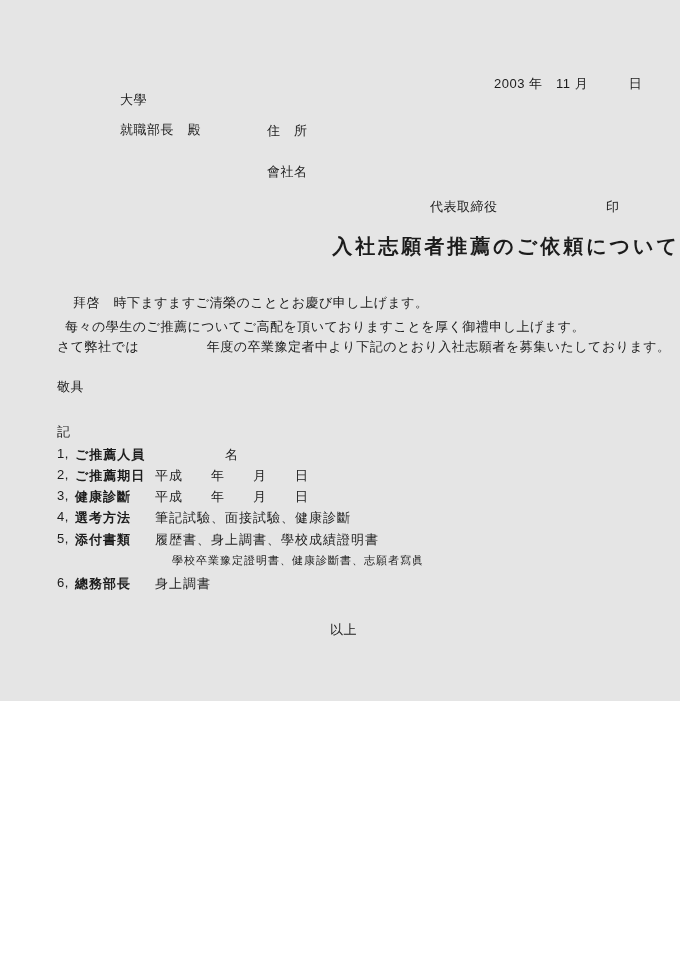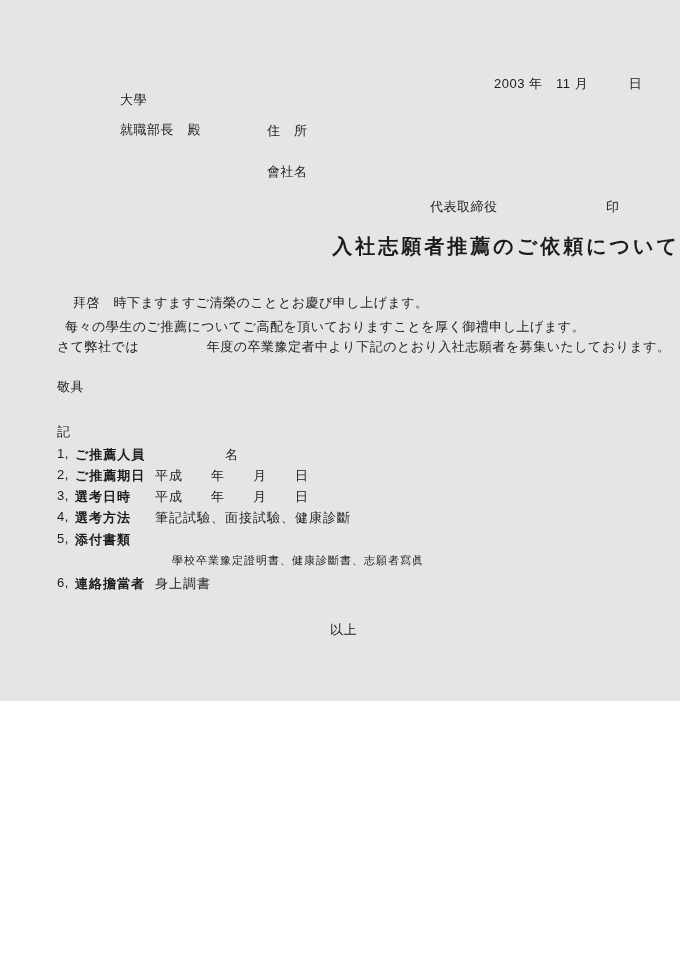--- a/index.html
+++ b/index.html
@@ -83,40 +83,41 @@
   </div>
 
   <div class="row r1">
     <span class="no">2,</span>
     <span class="lab">ご推薦期日</span>
     <span class="val">平成　　年　　月　　日</span>
   </div>
 
   <div class="row r2">
     <span class="no">3,</span>
-    <span class="lab">選考日時</span>
+    <span class="lab">健康診斷</span>
     <span class="val">平成　　年　　月　　日</span>
   </div>
 
   <div class="row r3">
     <span class="no">4,</span>
     <span class="lab">選考方法</span>
     <span class="val">筆記試驗、面接試驗、健康診斷</span>
   </div>
 
   <div class="row r4">
     <span class="no">5,</span>
     <span class="lab">添付書類</span>
+    <span class="val">履歴書、身上調書、學校成績證明書</span>
   </div>
 
   <div class="row r4b">
     <span class="val2">學校卒業豫定證明書、健康診斷書、志願者寫眞</span>
   </div>
 
   <div class="row r5">
     <span class="no">6,</span>
-    <span class="lab">連絡擔當者</span>
+    <span class="lab">總務部長</span>
     <span class="val">身上調書</span>
   </div>
 
   <div class="t closing">以上</div>
 
 </div>
 
 </body></html>

